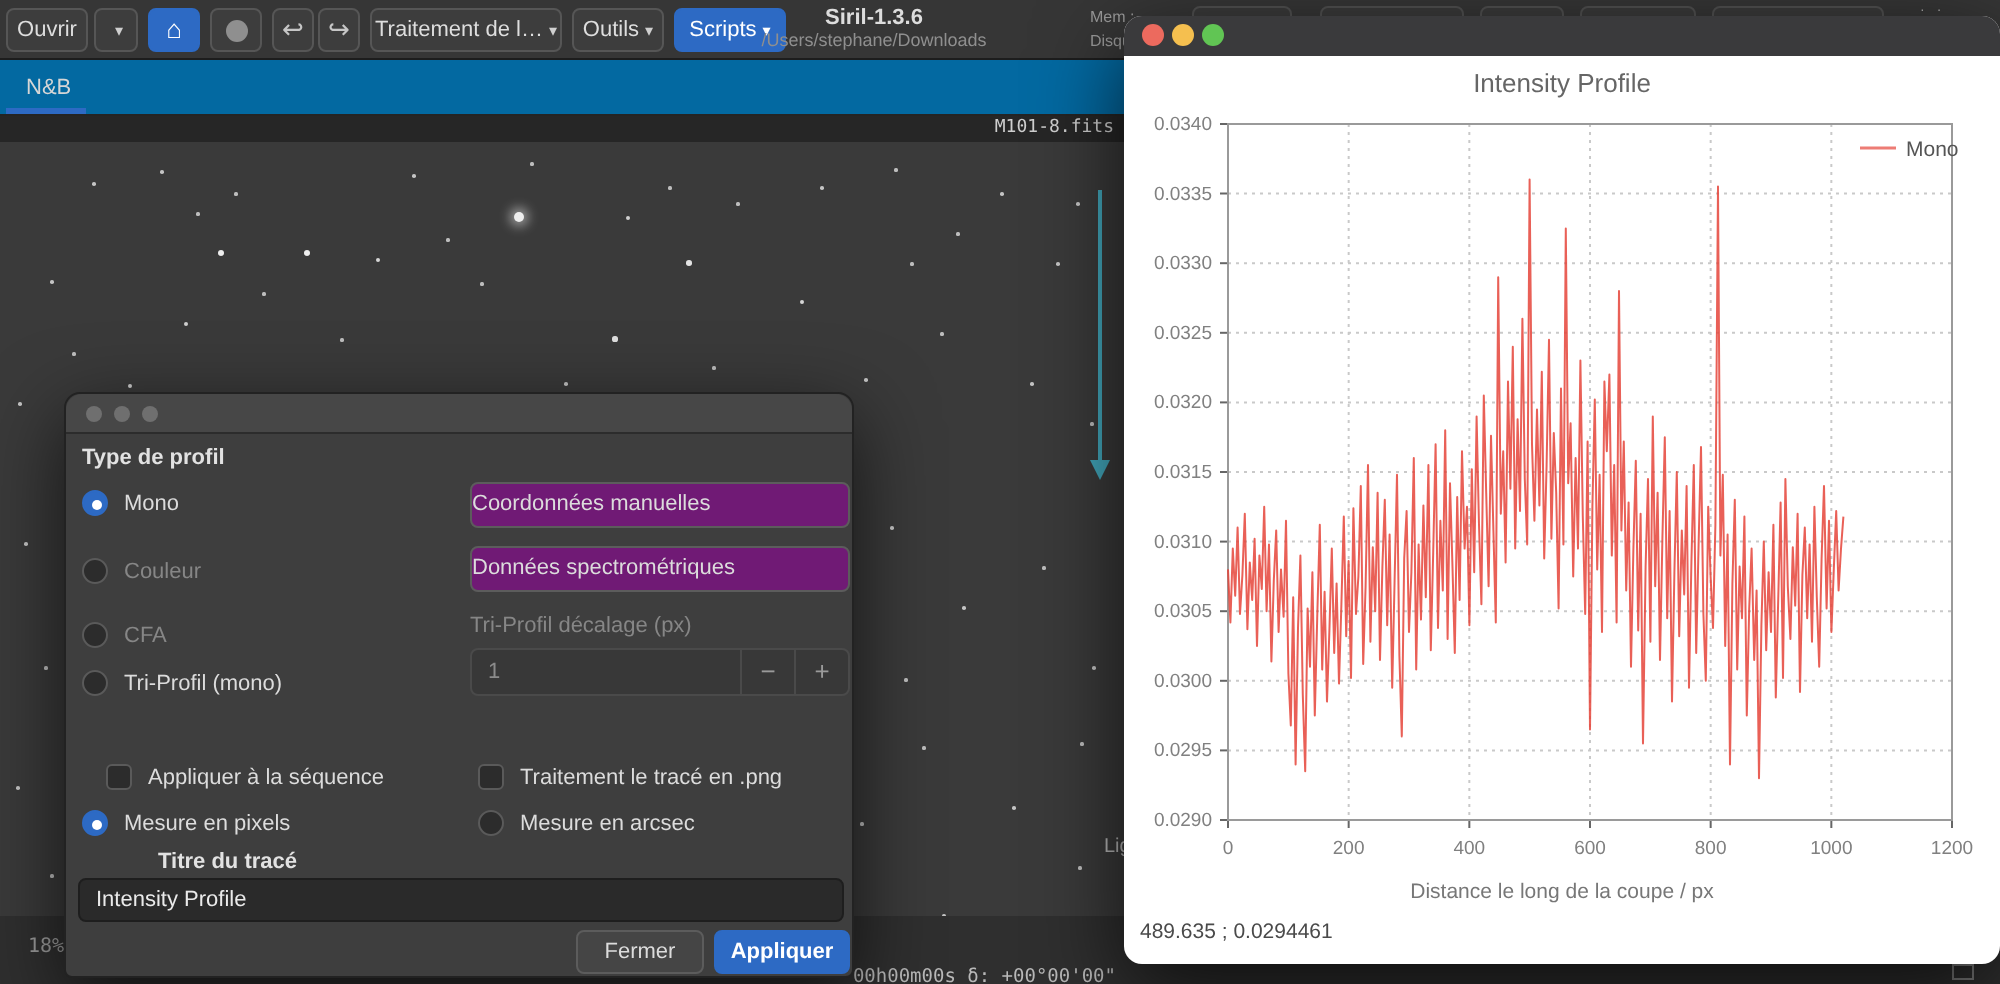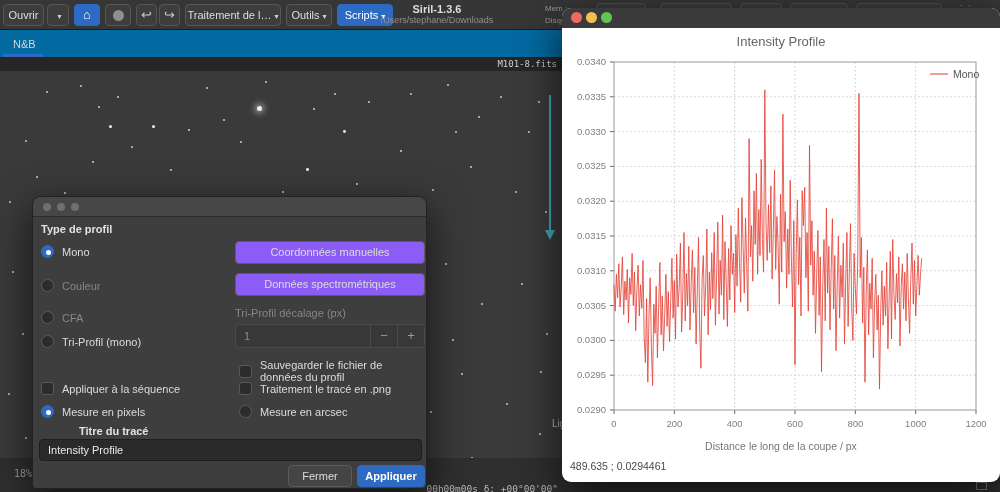--- a/index.html
+++ b/index.html
@@ -71,22 +71,22 @@
   .sect { font-weight:bold; color:#e2e2e2; }
   .ctl-row { position:absolute; display:flex; align-items:center; gap:8px; }
   .radio { width:13px; height:13px; border-radius:50%; background:#2c2c2c;
            border:1px solid #5a5a5a; flex:none; position:relative; }
   .radio.sel { background:#2d6ac4; border-color:#2d6ac4; }
   .radio.sel::after { content:""; position:absolute; left:4px; top:4px; width:5px;
                       height:5px; border-radius:50%; background:#fff; }
   .check { width:13px; height:13px; border-radius:3px; background:#2c2c2c;
            border:1px solid #5a5a5a; flex:none; }
   .dis { color:#868686; }
-  .dbtn { position:absolute; height:23px; background:#8b5cf6; border:1px solid #5c5c5c;
-          border-radius:4px; color:#dcdcdc; font-size:11px; text-align:center;
+  .dbtn { position:absolute; height:23px; background:#701a75; border:1px solid #5c5c5c;
+          border-radius:4px; color:#dcdcdc; font-size:11px; text-align:left;
           line-height:21px; width:190px; left:202px; }
   #spinner { left:202px; top:127px; width:190px; height:24px; background:#383838;
              border:1px solid #4a4a4a; border-radius:4px; display:flex; }
   #spin-val { flex:1; line-height:22px; padding-left:8px; color:#8b8b8b; }
   .spin-btn { width:27px; text-align:center; line-height:22px; color:#9a9a9a;
               border-left:1px solid #4a4a4a; font-size:13px; }
   #title-input { left:6px; top:242px; width:383px; height:22px; background:#2a2a2a;
                  border:1px solid #1e1e1e; border-radius:4px; color:#eaeaea;
                  line-height:20px; padding-left:8px; }
   .foot-btn { position:absolute; top:268px; height:22px; background:#454545;
@@ -250,25 +250,21 @@
     <div class="dbtn" style="top:44px;">Coordonnées manuelles</div>
     <div class="dbtn" style="top:76px;">Données spectrométriques</div>
     <div class="abs dis" style="left:202px;top:110px;">Tri-Profil décalage (px)</div>
 
     <div id="spinner" class="abs">
       <div id="spin-val">1</div>
       <div class="spin-btn">−</div>
       <div class="spin-btn">+</div>
     </div>
 
-    <div class="ctl-row" style="left:206px;top:162px;">
-      <span class="check"></span>
-      <span>Sauvegarder le fichier de données du profil</span>
-    </div>
-    <div class="ctl-row" style="left:8px;top:185px;">
+    <div class="ctl-row" style="left:20px;top:185px;">
       <span class="check"></span>
       <span>Appliquer à la séquence</span>
     </div>
     <div class="ctl-row" style="left:206px;top:185px;">
       <span class="check"></span>
       <span>Traitement le tracé en .png</span>
     </div>
     <div class="ctl-row" style="left:8px;top:208px;">
       <span class="radio sel"></span>
       <span>Mesure en pixels</span>

